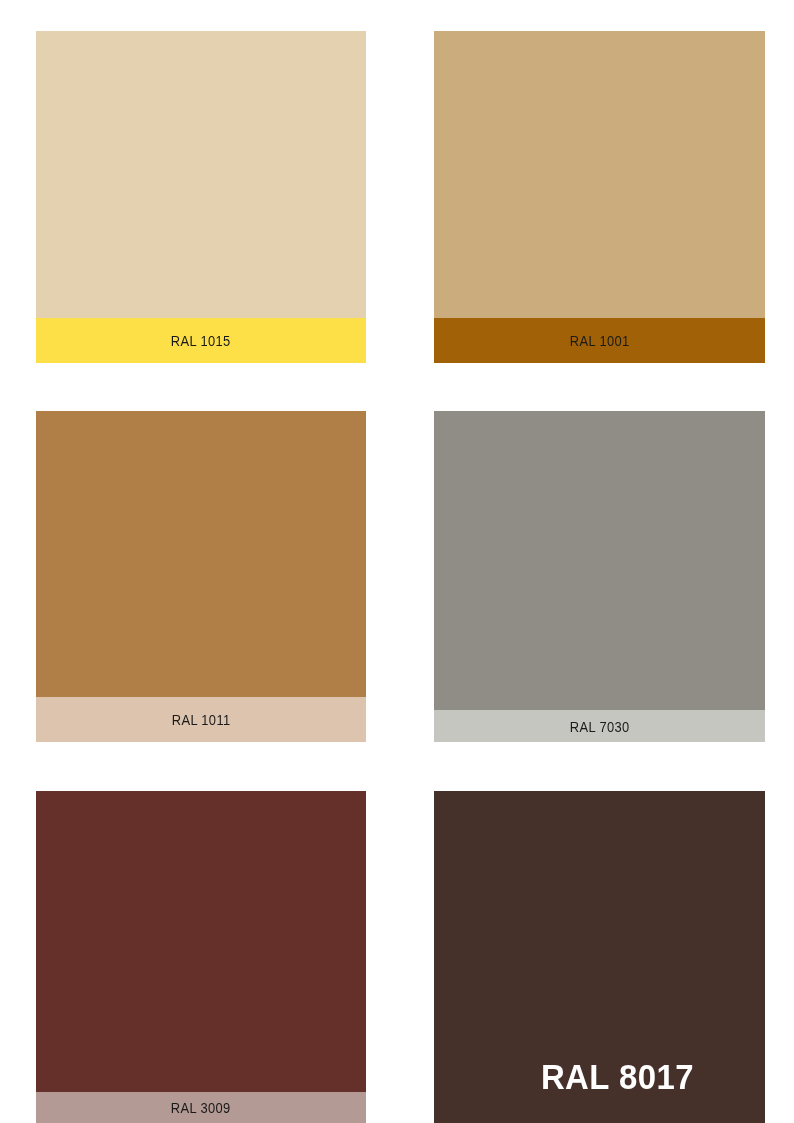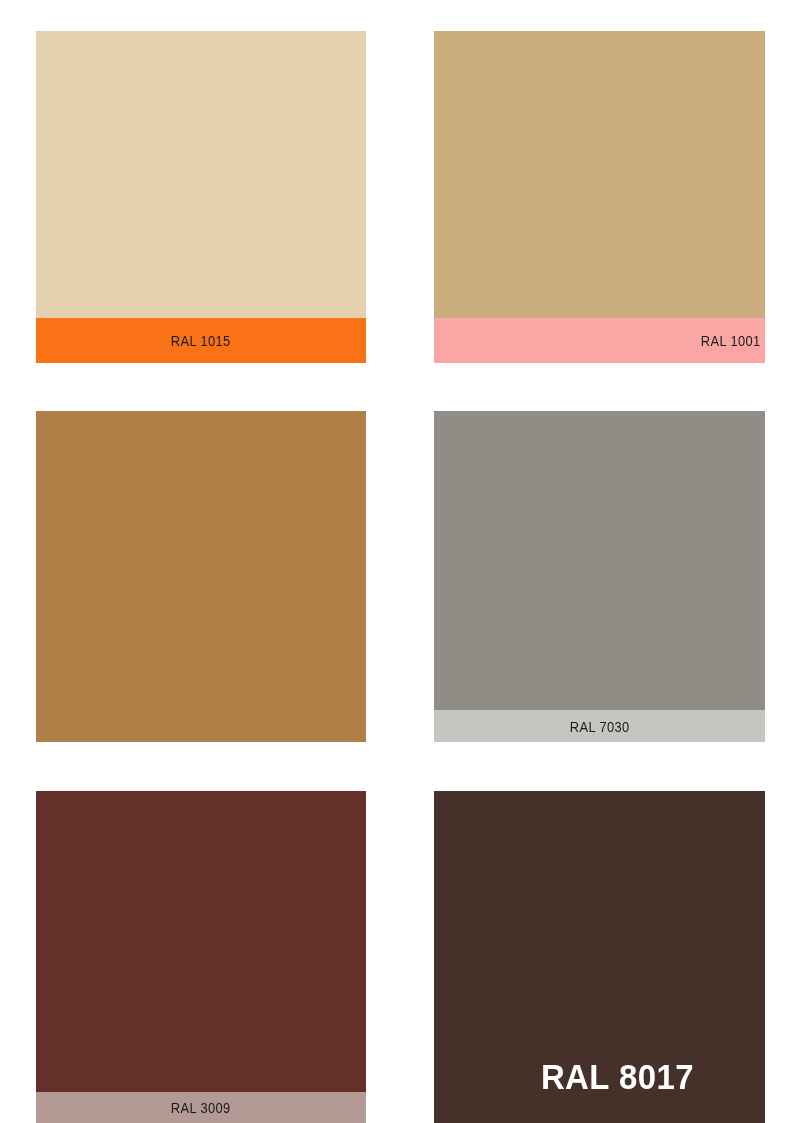--- a/index.html
+++ b/index.html
@@ -85,34 +85,37 @@
   .strip-h-43 { height: 32px; }
   .strip-h-42 { height: 31px; }
 </style>
 </head>
 <body style="background: rgb(255, 255, 255);">
 
 <div id="palette-grid">
 
   <div class="swatch-card col-left row-1">
     <div class="swatch-color" style="background: rgb(227, 209, 175);"></div>
-    <div class="swatch-label-strip strip-h-44" style="background: #f97316;">
+    <div class="swatch-label-strip strip-h-44" style="background: #fde047;">
       <span class="swatch-label-text" style="color: rgb(26, 26, 26);">RAL 1015</span>
     </div>
   </div>
 
   <div class="swatch-card col-right row-1">
     <div class="swatch-color" style="background: rgb(203, 172, 125);"></div>
-    <div class="swatch-label-strip strip-h-44" style="background: #fca5a5; justify-content: flex-end;">
+    <div class="swatch-label-strip strip-h-44" style="background: #a16207;">
       <span class="swatch-label-text" style="color: rgb(26, 26, 26);">RAL 1001</span>
     </div>
   </div>
 
   <div class="swatch-card col-left row-2">
     <div class="swatch-color" style="background: rgb(176, 127, 71);"></div>
+    <div class="swatch-label-strip strip-h-44" style="background: rgb(220, 196, 174);">
+      <span class="swatch-label-text" style="color: rgb(26, 26, 26);">RAL 1011</span>
+    </div>
   </div>
 
   <div class="swatch-card col-right row-2">
     <div class="swatch-color" style="background: rgb(144, 141, 135);"></div>
     <div class="swatch-label-strip strip-h-43" style="background: rgb(198, 198, 192);">
       <span class="swatch-label-text" style="color: rgb(26, 26, 26);">RAL 7030</span>
     </div>
   </div>
 
   <div class="swatch-card col-left row-3">

